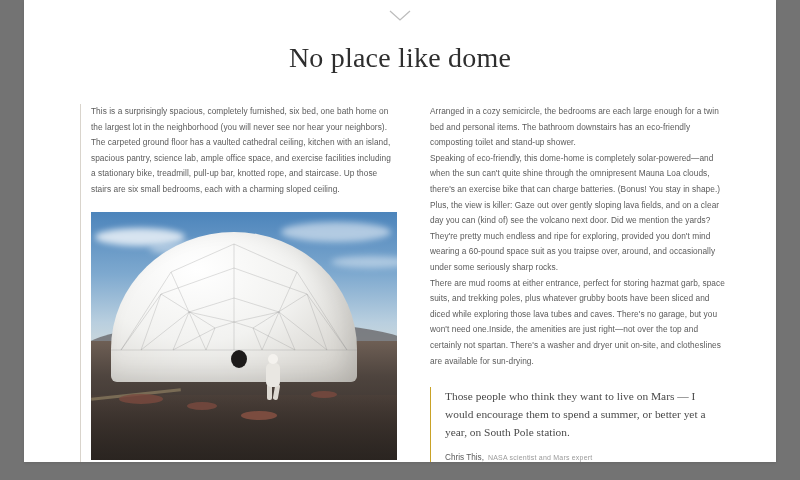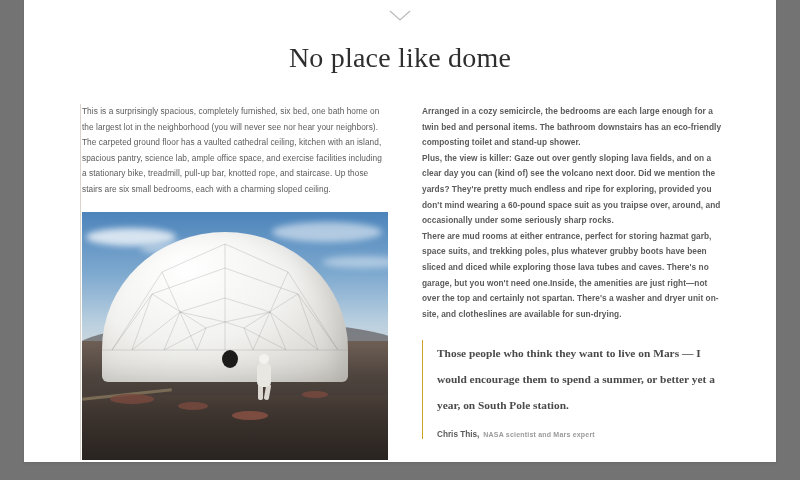--- a/index.html
+++ b/index.html
@@ -59,28 +59,27 @@
     left: 56px;
     width: 646px;
     display: flex;
     gap: 34px;
   }
   .col {
     width: 306px;
     position: relative;
   }
   .col-left {
-    padding-left: 1px;
+    padding-left: 10px;
     border-left: 1px solid #d9d4cc;
     box-sizing: border-box;
     width: 316px;
   }
   .col-right {
     width: 312px;
-    font-weight: bold;
   }
 
   p.body {
     margin: 0 0 0 0;
     font-size: 8.3px;
     line-height: 15.6px;
     color: #5b5b5b;
     letter-spacing: 0.05px;
     text-align: left;
   }
@@ -173,21 +172,21 @@
   }
 
   .quote {
     margin-top: 18px;
     border-left: 1px solid #c9a227;
     padding-left: 14px;
   }
   .quote-text {
     font-family: "Liberation Serif", serif;
     font-size: 11.4px;
-    line-height: 26px;
+    line-height: 18px;
     color: #4a4a4a;
     margin: 0;
   }
   .quote-attrib {
     margin-top: 12px;
     font-size: 8.2px;
     color: #6b6b6b;
   }
   .quote-attrib .name { color: #5a5a5a; }
   .quote-attrib .role {
@@ -262,20 +261,21 @@
             <div class="a-leg l"></div>
             <div class="a-leg r"></div>
             <div class="a-body"></div>
             <div class="a-head"></div>
           </div>
         </div>
       </div>
 
       <div class="col col-right">
         <p class="body">Arranged in a cozy semicircle, the bedrooms are each large enough for a twin bed and personal items. The bathroom downstairs has an eco-friendly composting toilet and stand-up shower.</p>
+        <p class="body">Speaking of eco-friendly, this dome-home is completely solar-powered—and when the sun can't quite shine through the omnipresent Mauna Loa clouds, there's an exercise bike that can charge batteries. (Bonus! You stay in shape.)</p>
         <p class="body">Plus, the view is killer: Gaze out over gently sloping lava fields, and on a clear day you can (kind of) see the volcano next door. Did we mention the yards? They're pretty much endless and ripe for exploring, provided you don't mind wearing a 60-pound space suit as you traipse over, around, and occasionally under some seriously sharp rocks.</p>
         <p class="body">There are mud rooms at either entrance, perfect for storing hazmat garb, space suits, and trekking poles, plus whatever grubby boots have been sliced and diced while exploring those lava tubes and caves. There's no garage, but you won't need one.Inside, the amenities are just right—not over the top and certainly not spartan. There's a washer and dryer unit on-site, and clotheslines are available for sun-drying.</p>
 
         <div class="quote">
           <p class="quote-text">Those people who think they want to live on Mars — I would encourage them to spend a summer, or better yet a year, on South Pole station.</p>
           <div class="quote-attrib">
             <span class="name">Chris This,</span><span class="role">NASA scientist and Mars expert</span>
           </div>
         </div>
       </div>

